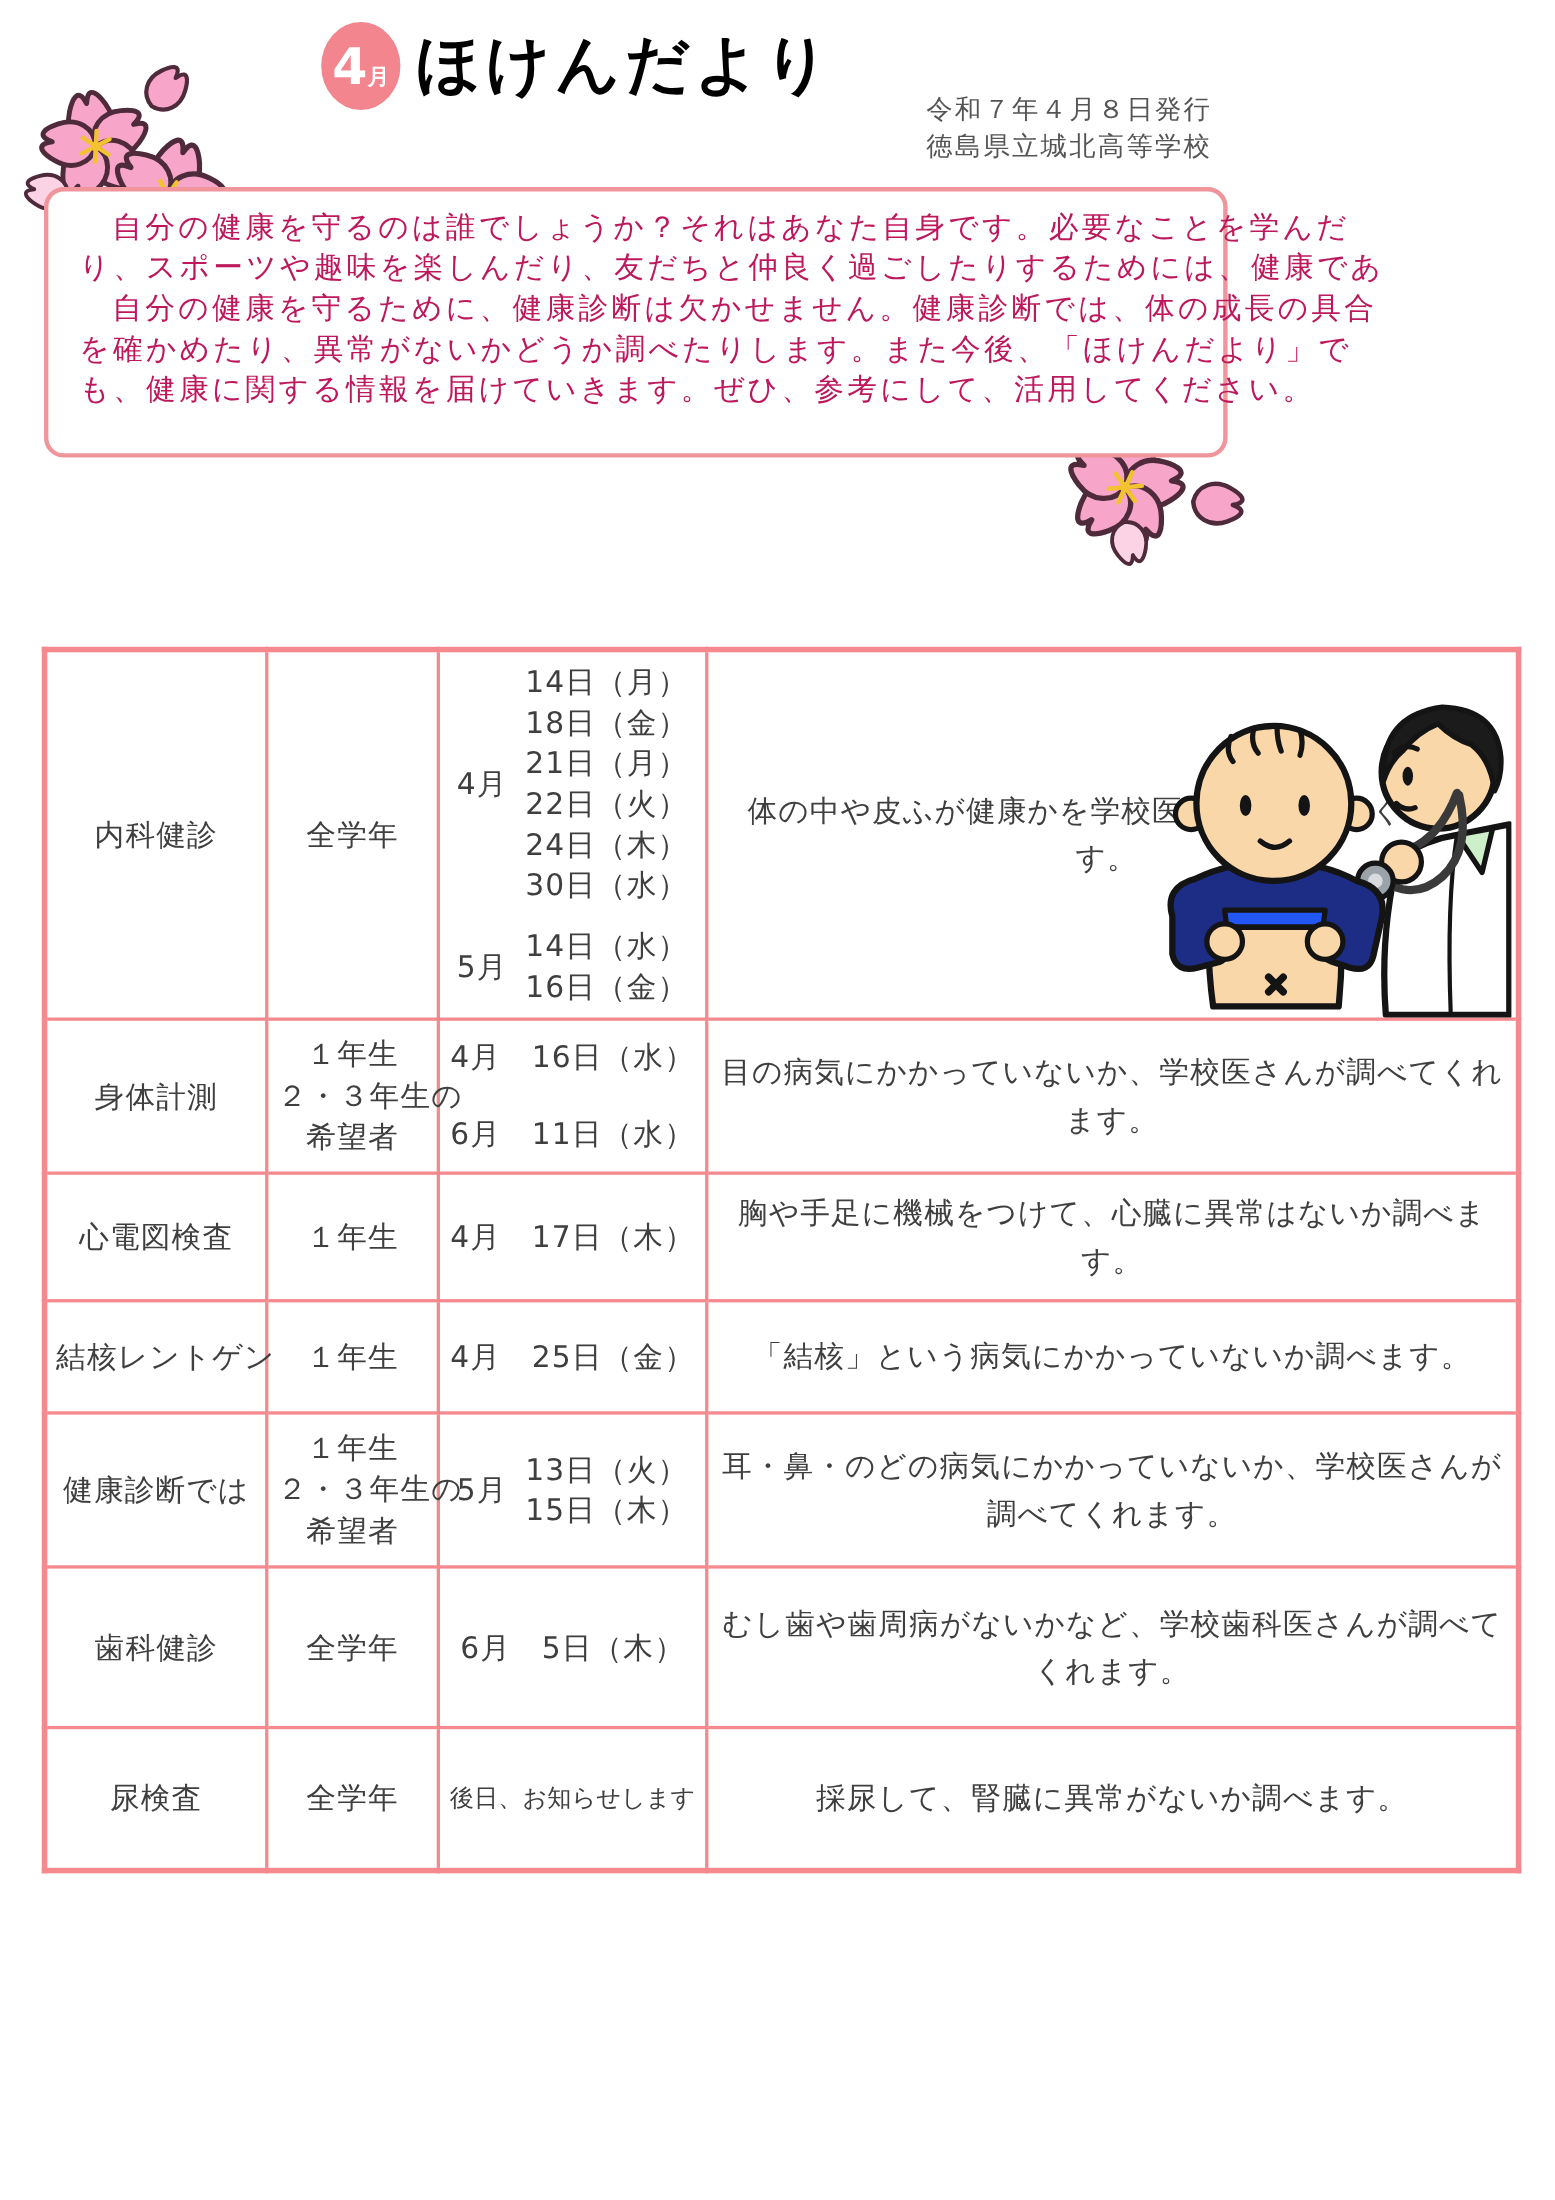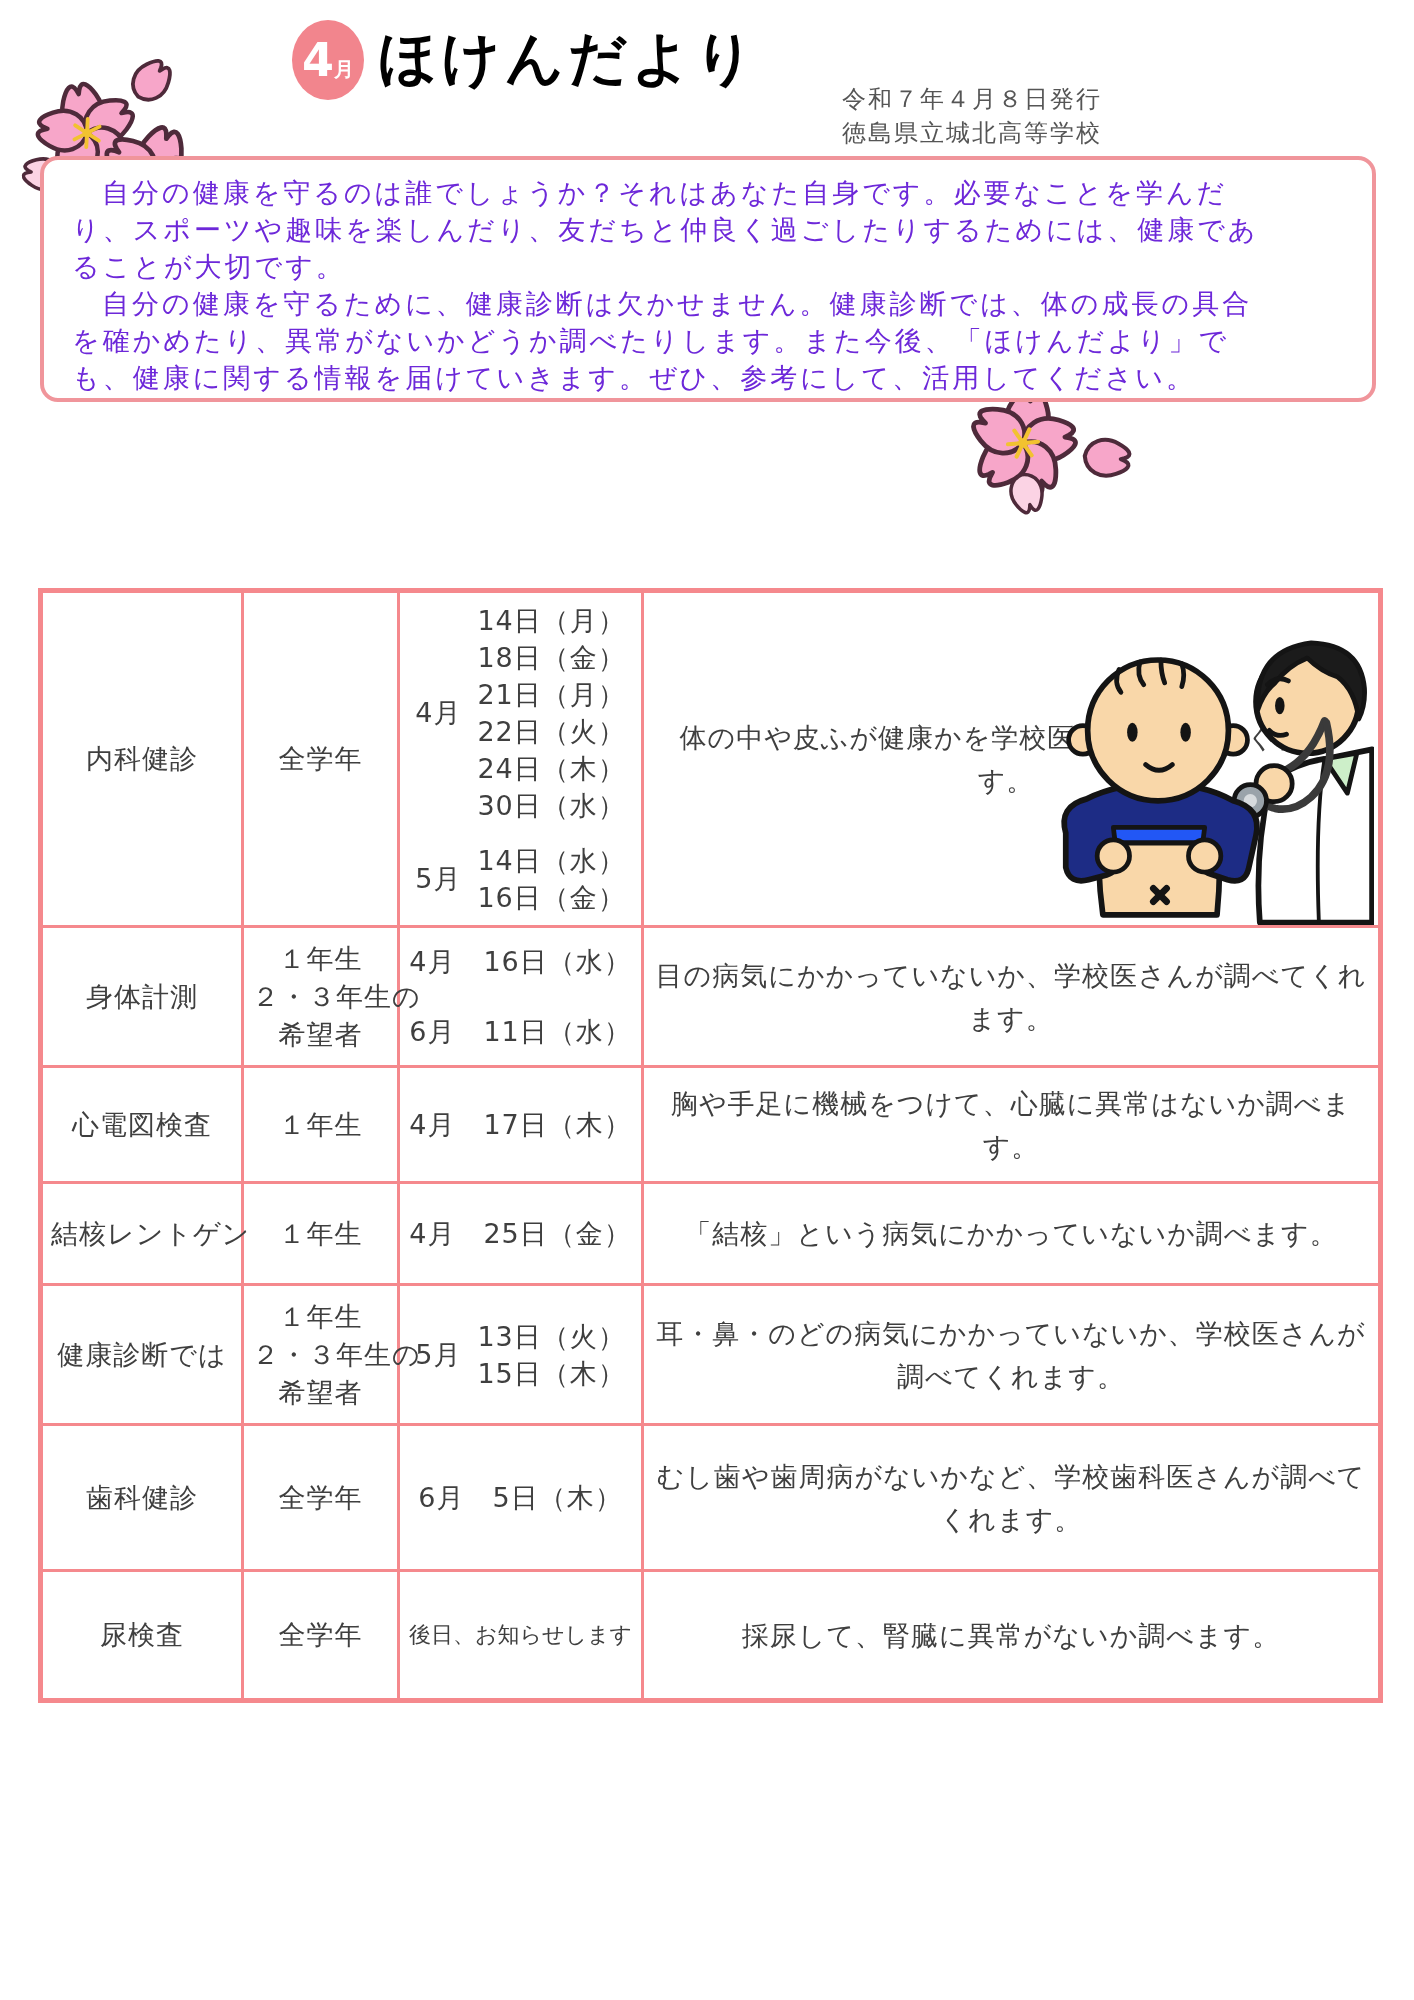--- a/index.html
+++ b/index.html
@@ -10,24 +10,24 @@
   .badge{position:absolute;left:292px;top:20px;width:72px;height:80px;background:#F2858D;
          border-radius:50%;display:flex;align-items:center;justify-content:center;color:#fff;}
   .badge .num{font-size:46px;font-weight:bold;line-height:1;}
   .badge .unit{font-size:20px;font-weight:bold;margin-top:18px;}
   .page-title{position:absolute;left:378px;top:20px;font-size:58px;font-weight:bold;
               color:#000000;letter-spacing:4px;white-space:nowrap;}
   .issue-block{position:absolute;left:842px;top:82px;font-size:24px;line-height:34px;
                color:#555;letter-spacing:2px;white-space:nowrap;}
 
   
-  .intro-box{position:absolute;left:40px;top:156px;width:1336px;height:246px;
+  .intro-box{position:absolute;left:40px;top:170px;width:1076px;height:246px;
              border:4px solid #F0959B;border-radius:18px;box-sizing:border-box;
              padding:14px 28px 0 28px;font-size:27px;line-height:37px;letter-spacing:3px;
-             color:#6d28d9;background:#fff;}
+             color:#be185d;background:#fff;}
   .intro-box .line{white-space:nowrap;}
 
   
   table.health{position:absolute;left:38px;top:588px;width:1340px;border-collapse:collapse;
                table-layout:fixed;border:5px solid #F5898D;}
   table.health th,table.health td{border:3px solid #F5898D;box-sizing:border-box;padding:4px 8px;}
   table.health th{font-size:27px;font-weight:bold;color:#2f2f2f;text-align:center;letter-spacing:2px;}
   table.health td{font-size:27px;color:#3f3f3f;text-align:center;vertical-align:middle;letter-spacing:1px;}
   td.item-cell{white-space:nowrap;letter-spacing:0;}
   td.target-cell{font-size:26px;letter-spacing:0;}
@@ -114,21 +114,20 @@
   <svg class="sakura" style="left:1082px;top:430px;width:52px;height:56px;transform:rotate(95deg)" viewBox="-20 -44 40 48">
       <use href="#petal-shape" class="petal-solid"></use>
     </svg>
   <svg class="sakura" style="left:1005px;top:470px;width:44px;height:48px;transform:rotate(165deg)" viewBox="-20 -44 40 48">
       <use href="#petal-shape" class="petal-light"></use>
     </svg>
 
   <div class="intro-box">
     <div class="line">　自分の健康を守るのは誰でしょうか？それはあなた自身です。必要なことを学んだ</div>
     <div class="line">り、スポーツや趣味を楽しんだり、友だちと仲良く過ごしたりするためには、健康であ</div>
-    <div class="line">ることが大切です。</div>
     <div class="line">　自分の健康を守るために、健康診断は欠かせません。健康診断では、体の成長の具合</div>
     <div class="line">を確かめたり、異常がないかどうか調べたりします。また今後、「ほけんだより」で</div>
     <div class="line">も、健康に関する情報を届けていきます。ぜひ、参考にして、活用してください。</div>
   </div>
 
   <table class="health">
     <colgroup>
       <col style="width:202px">
         <col style="width:156px">
         <col style="width:244px">

